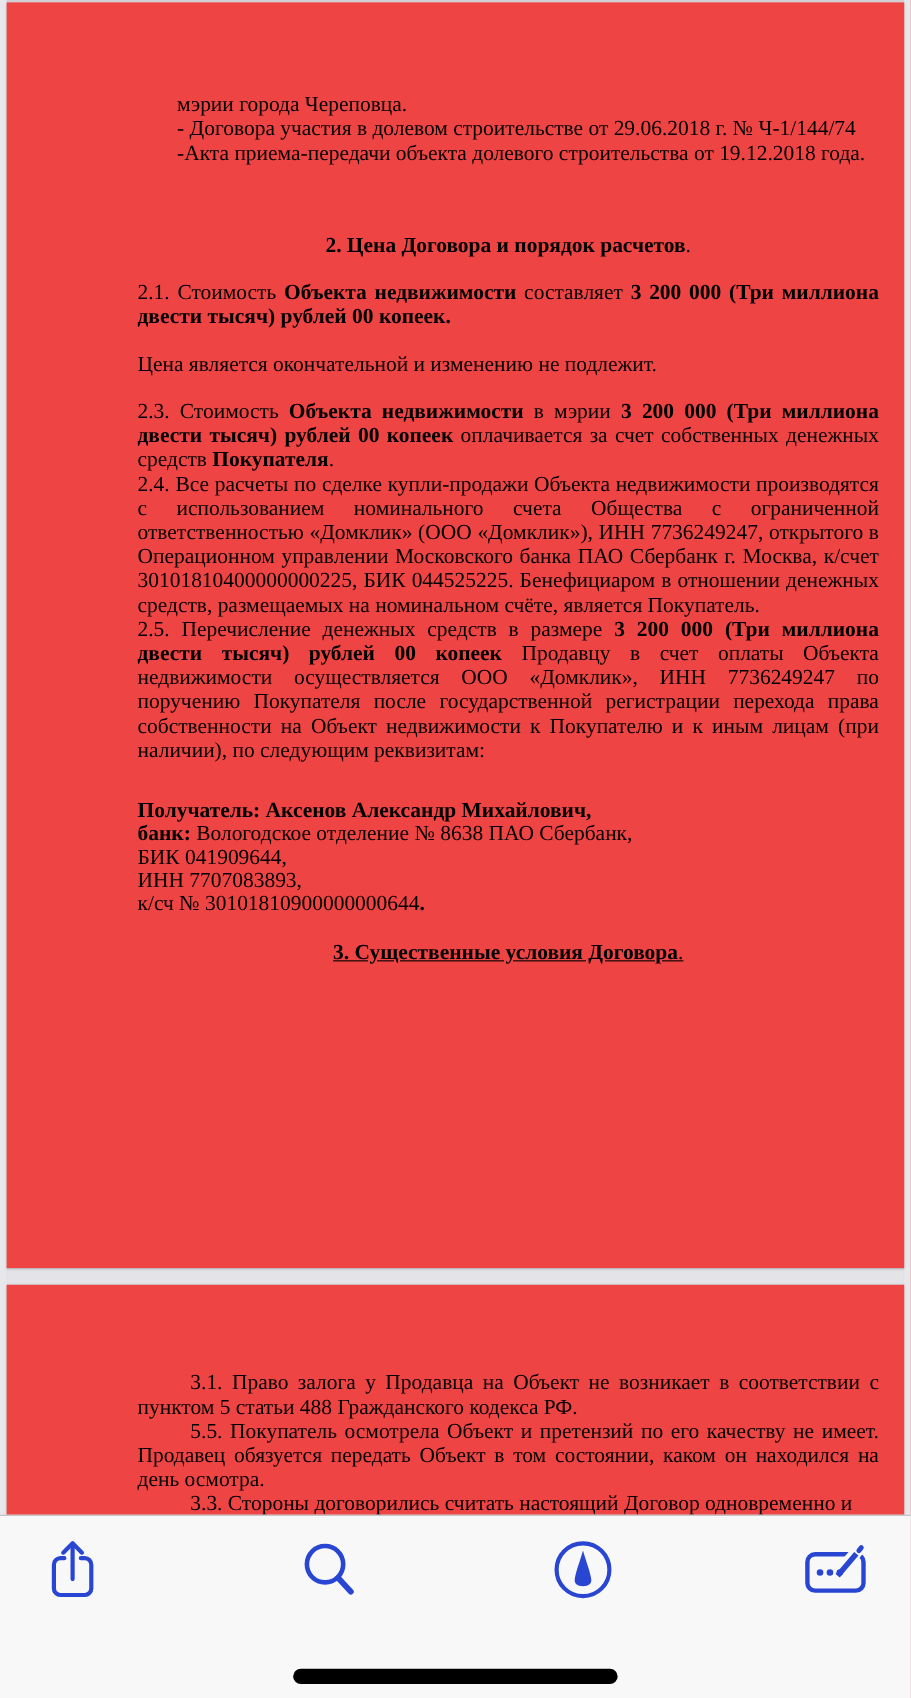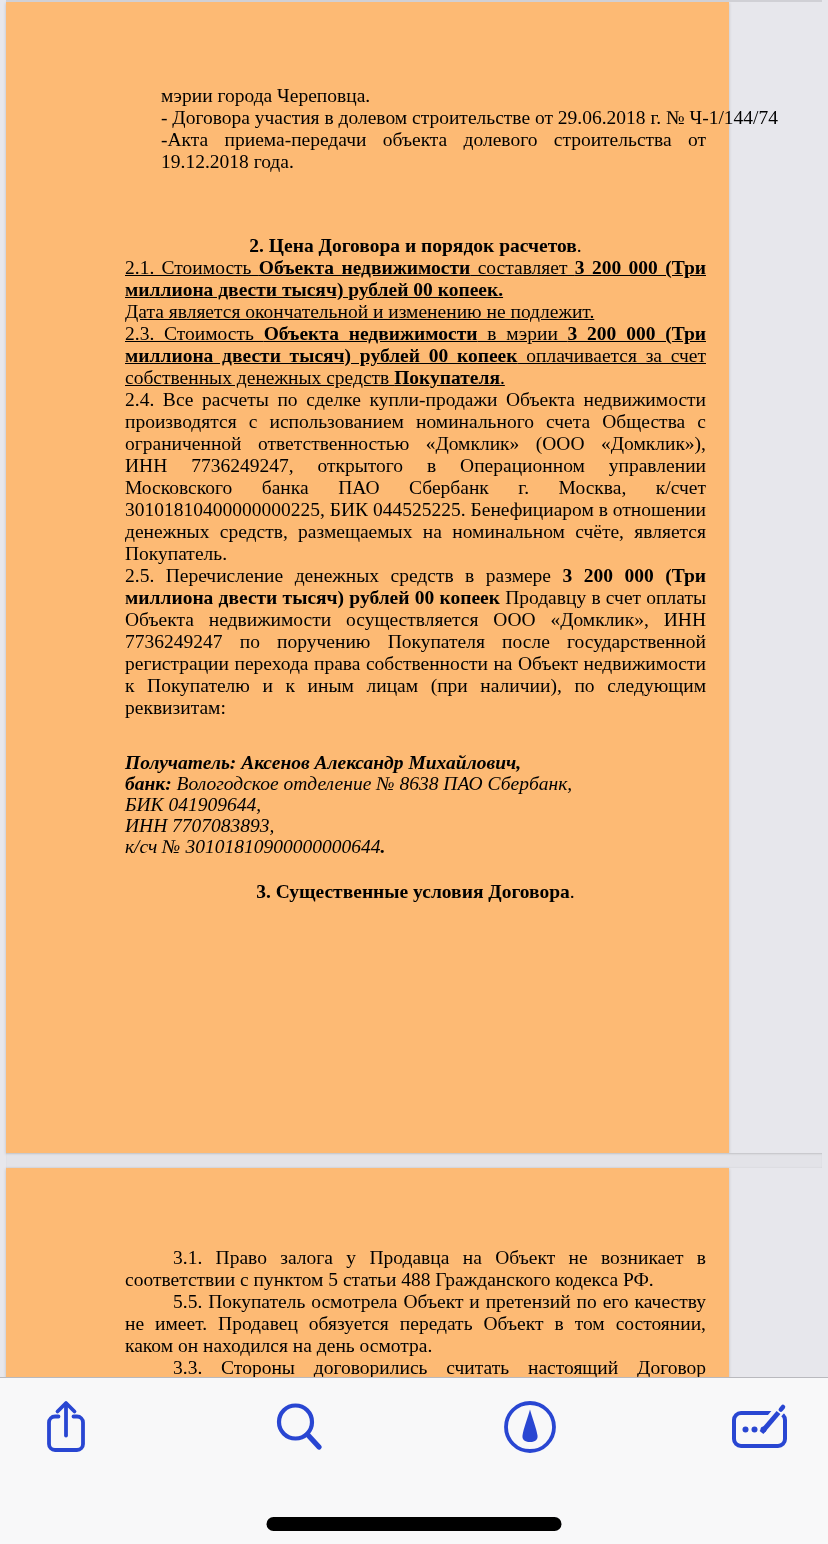--- a/index.html
+++ b/index.html
@@ -5,39 +5,39 @@
   html,body{margin:0;padding:0;}
   body{
     width:828px;height:1544px;position:relative;overflow:hidden;
     background:#e7e7ec;
     font-family:"Liberation Serif","DejaVu Serif",serif;
     color:#000;
   }
   .top-edge{position:absolute;top:0;left:6px;right:6px;height:2px;background:#d0d0d5;z-index:4;}
   .scroll-area{position:absolute;inset:0;}
   .page{
-    background:#fdba74;margin:0 6px;width:723px;box-sizing:border-box;
+    background:#ef4444;margin:0 6px;width:816px;box-sizing:border-box;
     padding-left:119px;padding-right:23px;
     box-shadow:0 1px 3px rgba(0,0,0,0.18);
   }
   .page1{margin-top:2px;height:1151px;padding-top:83px;}
   .page-gap{height:15px;margin:0 6px;background:#e3e3e8;
     box-shadow:inset 0 2px 2px -1px rgba(0,0,0,0.15), inset 0 -1px 2px -1px rgba(0,0,0,0.10);}
   .page2{height:380px;padding-top:79px;}
   p{margin:0;font-size:19.5px;line-height:22px;}
   .just{text-align:justify;}
   .center{text-align:center;}
   .nowrap{white-space:nowrap;}
   .ind36{margin-left:36px;}
   .ind24{margin-left:24px;}
   .mt-reg{margin-top:27px;}
   .mt-h2{margin-top:62px;}
-  .mt-para{text-decoration:underline;}
-  .mt-req{margin-top:33px;font-style:italic;}
-  .mt-h3{margin-top:24px;}
+  .mt-para{margin-top:21px;}
+  .mt-req{margin-top:33px;}
+  .mt-h3{margin-top:24px;text-decoration:underline;}
   .req p{line-height:21px;}
   .pg2 p{text-indent:48px;}
   b,.b{font-weight:700;}
   
   .toolbar{
     position:absolute;left:0;right:0;bottom:0;height:167px;z-index:10;
     background:#f8f8f9;border-top:1px solid #b9b9be;box-sizing:border-box;
   }
   .toolbar-icons{
     display:flex;justify-content:space-between;align-items:center;
@@ -62,21 +62,21 @@
 
   <div class="page page1">
     <p class="ind36"><span>мэрии города Череповца.</span></p>
     <p class="ind36 nowrap"><span>- Договора участия в долевом строительстве от 29.06.2018 г. № Ч-1/144/74</span></p>
     <p class="ind36 just"><span>-Акта приема-передачи объекта долевого строительства от 19.12.2018 года.</span></p>
 
 
     <p class="center mt-h2"><span class="b">2. Цена Договора и порядок расчетов</span><span>.</span></p>
 
     <p class="just mt-para"><span>2.1. Стоимость </span><span class="b">Объекта недвижимости</span><span> составляет </span><span class="b">3 200 000 (Три миллиона двести тысяч) рублей 00 копеек.</span></p>
-    <p class="mt-para"><span>Дата является окончательной и изменению не подлежит.</span></p>
+    <p class="mt-para"><span>Цена является окончательной и изменению не подлежит.</span></p>
     <p class="just mt-para"><span>2.3. Стоимость </span><span class="b">Объекта недвижимости</span><span> в мэрии </span><span class="b">3 200 000 (Три миллиона двести тысяч) рублей 00 копеек</span><span> оплачивается за счет собственных денежных средств </span><span class="b">Покупателя</span><span>.</span></p>
     <p class="just"><span>2.4. Все расчеты по сделке купли-продажи Объекта недвижимости производятся с использованием номинального счета Общества с ограниченной ответственностью «Домклик» (ООО «Домклик»), ИНН 7736249247, открытого в Операционном управлении Московского банка ПАО Сбербанк г. Москва, к/счет 30101810400000000225, БИК 044525225. Бенефициаром в отношении денежных средств, размещаемых на номинальном счёте, является Покупатель.</span></p>
     <p class="just"><span> 2.5. Перечисление денежных средств в размере </span><span class="b">3 200 000 (Три миллиона двести тысяч) рублей 00 копеек</span><span> Продавцу в счет оплаты Объекта недвижимости осуществляется ООО «Домклик», ИНН 7736249247 по поручению Покупателя после государственной регистрации перехода права собственности на Объект недвижимости к Покупателю и к иным лицам (при наличии), по следующим реквизитам:</span></p>
 
     <div class="req mt-req">
       <p><span class="b"> Получатель: Аксенов Александр Михайлович,</span></p>
       <p><span class="b">банк:</span><span> Вологодское отделение № 8638 ПАО Сбербанк,</span></p>
       <p><span>БИК 041909644,</span></p>
       <p><span>ИНН 7707083893,</span></p>
       <p><span>к/сч № 30101810900000000644</span><span class="b">.</span></p>

